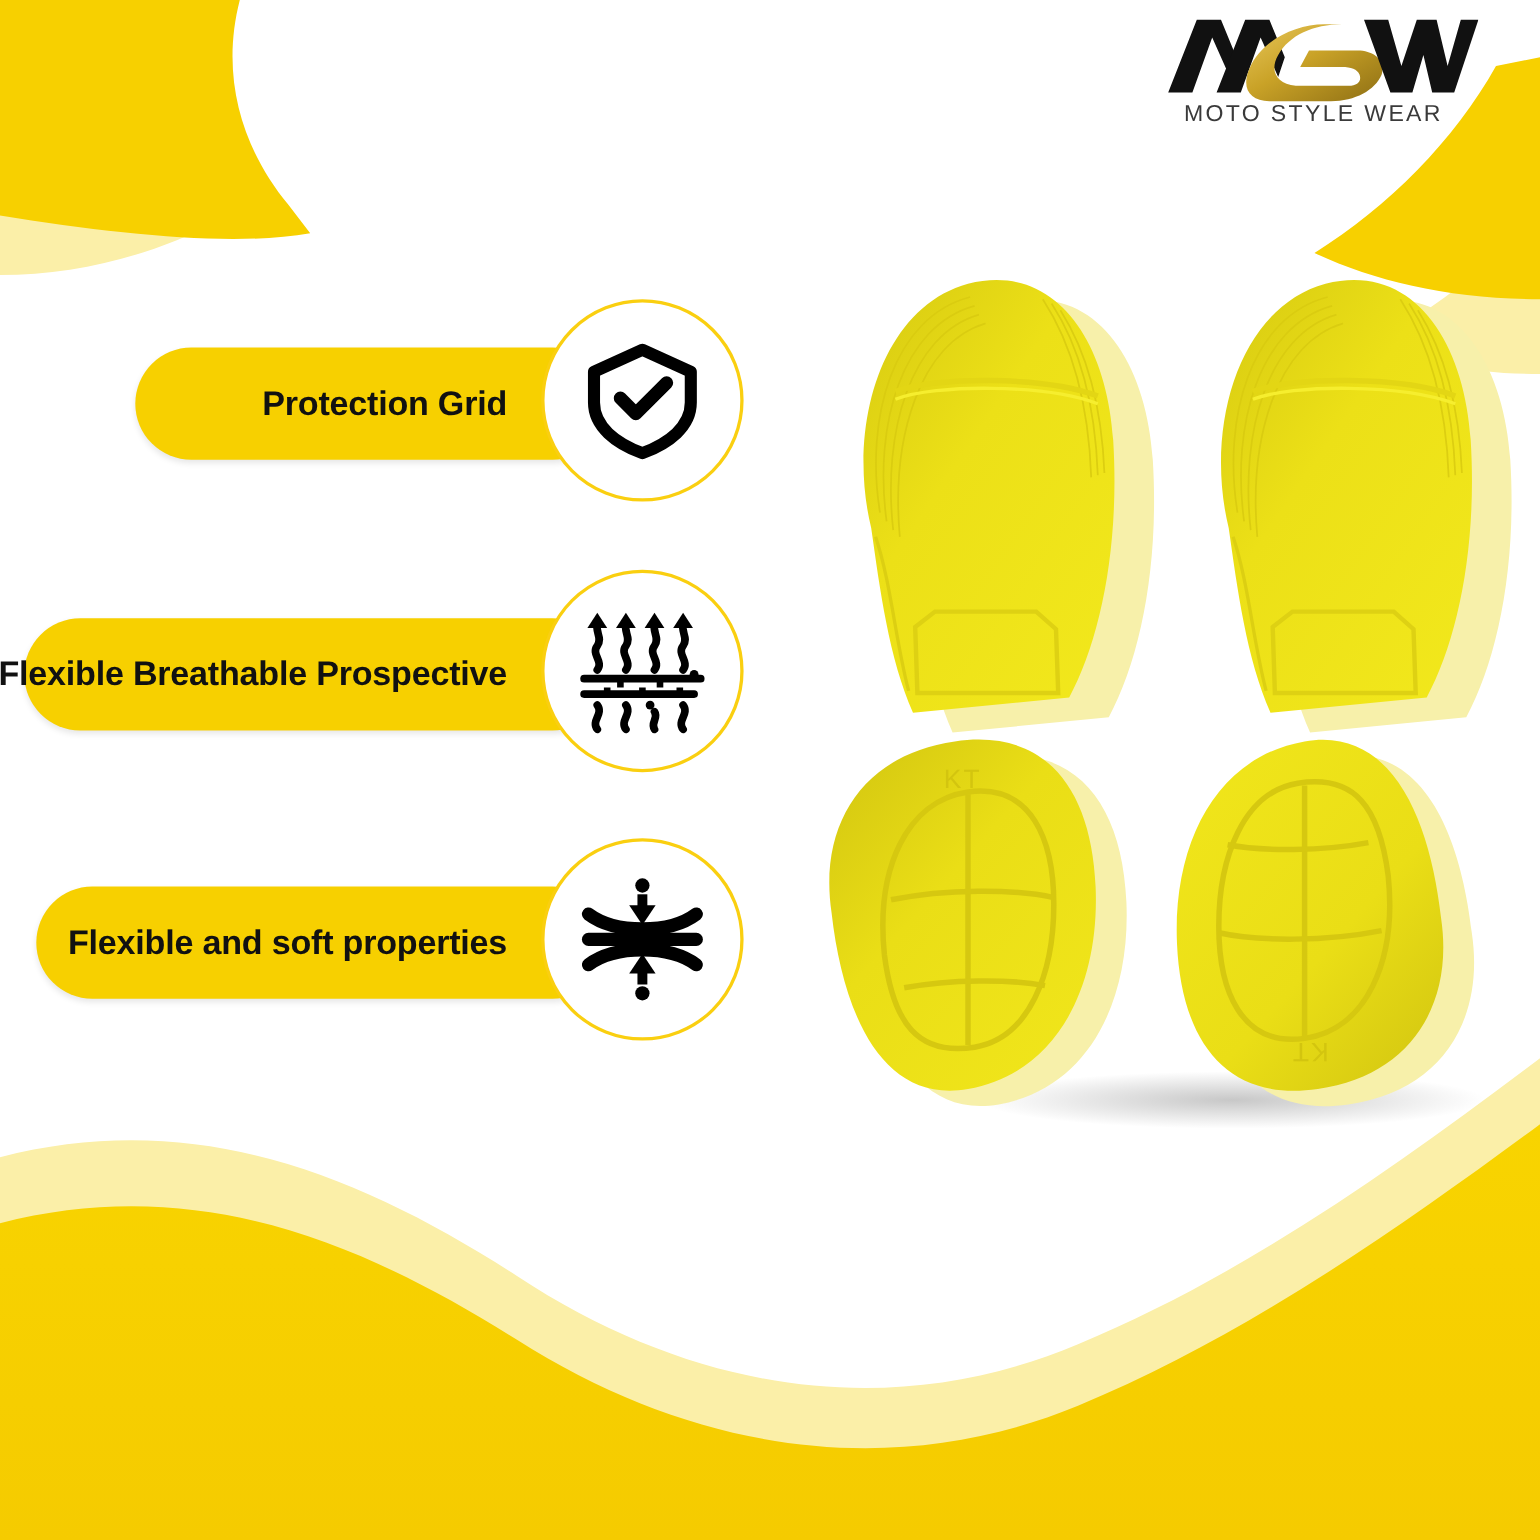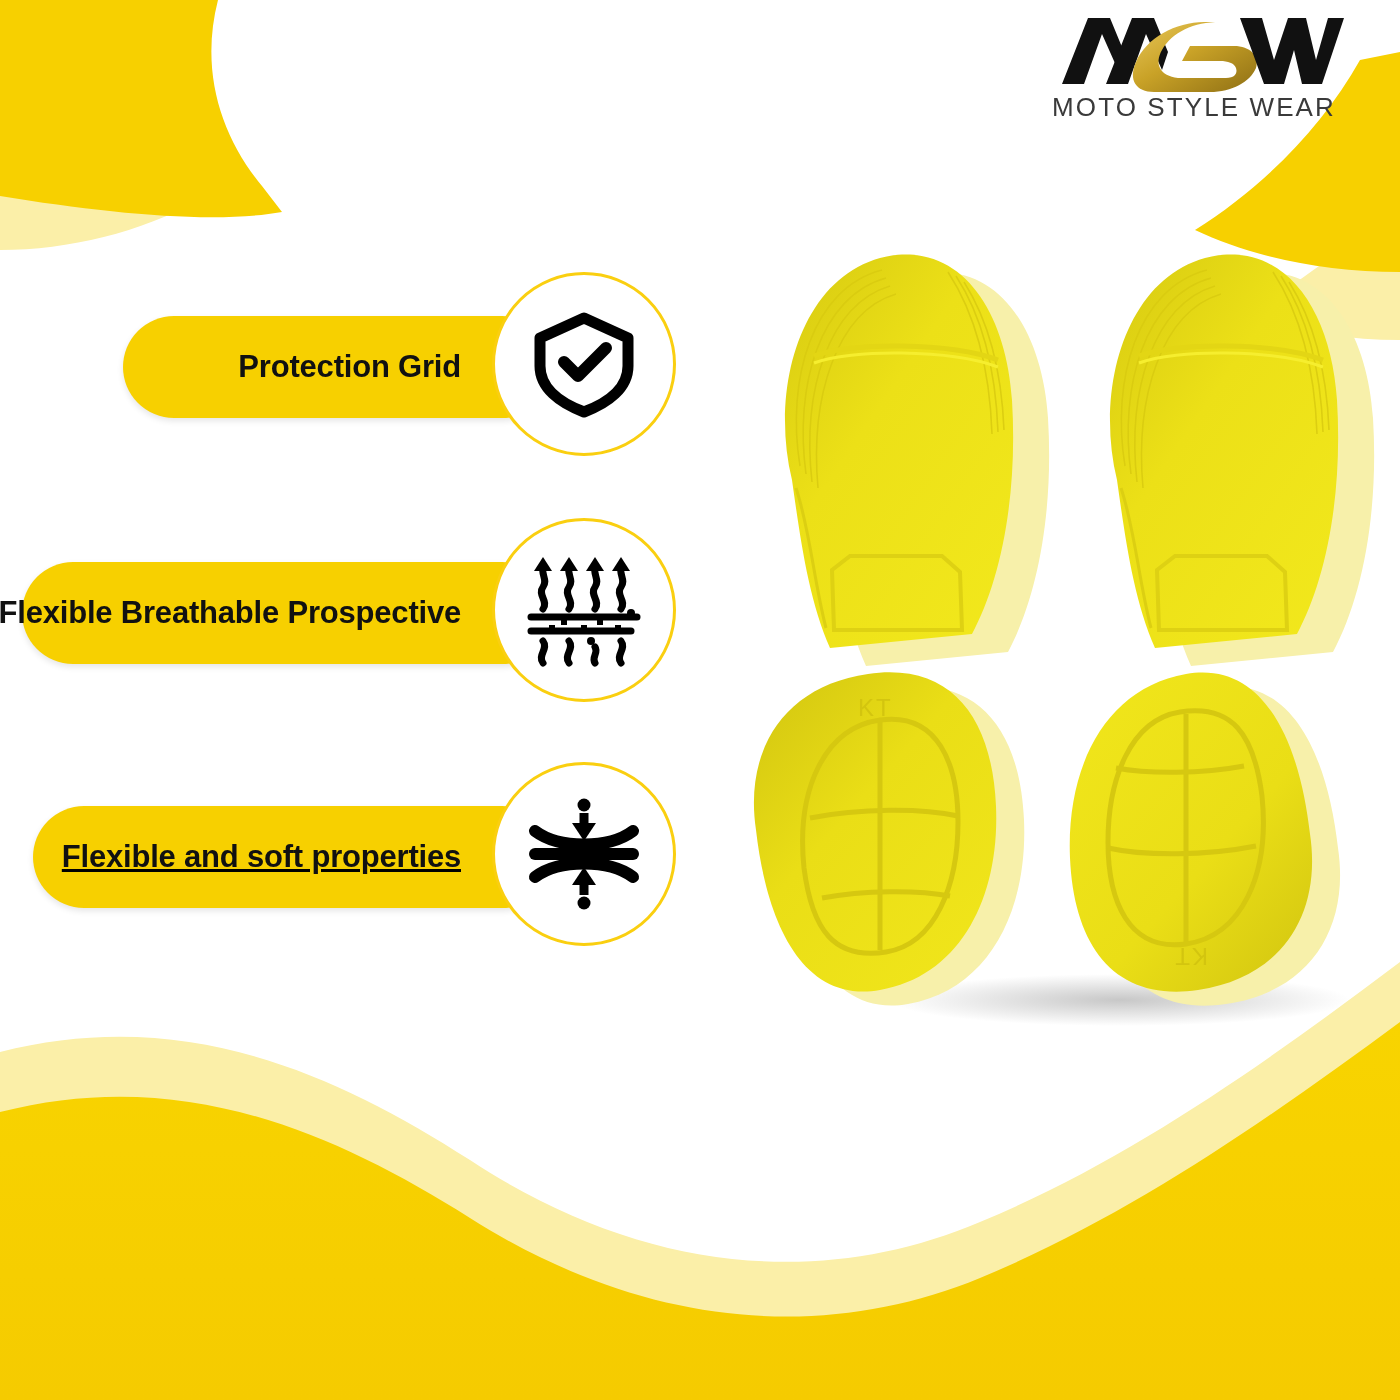--- a/index.html
+++ b/index.html
@@ -14,21 +14,21 @@
 
   .bg-svg{ position:absolute; inset:0; width:1400px; height:1400px; }
 
   
   .logo-wrap{
     position:absolute; right:56px; top:8px;
     width:300px; text-align:center; z-index:40;
   }
   .logo-mark{ height:86px; width:100%; display:block; }
   .logo-sub{
-    font-size:26px; letter-spacing:2.1px; color:#3a3a3a;
+    font-size:21px; letter-spacing:2.1px; color:#3a3a3a;
     font-family:"Liberation Sans", sans-serif; font-weight:400;
     margin-top:-2px;
   }
 
   
   .feature{ position:absolute; height:190px; z-index:30; }
   .pill{
     position:absolute; top:44px; height:102px;
     background:#F7D000; border-radius:52px;
     display:flex; align-items:center; justify-content:flex-end;
@@ -46,21 +46,21 @@
     display:flex; align-items:center; justify-content:center;
     z-index:5;
   }
   .icon-circle svg{ display:block; }
 
   #feat1{ top:272px; left:0; width:700px; }
   #feat1 .pill{ left:123px; width:430px; }
   #feat2{ top:518px; left:0; width:700px; }
   #feat2 .pill{ left:22px; width:531px; }
   #feat3{ top:762px; left:0; width:700px; }
-  #feat3 .pill{ left:33px; width:520px;text-decoration:underline; }
+  #feat3 .pill{ left:33px; width:520px; }
 
   
   .pads{ position:absolute; left:700px; top:230px; width:700px; height:830px; z-index:20; }
   .pads svg{ display:block; width:700px; height:830px; }
 
   
   .title-block{ position:absolute; left:33px; bottom:22px; z-index:35; }
   .title-main{
     font-size:92px; font-weight:700; color:#111111;
     letter-spacing:1px; line-height:1.0;

